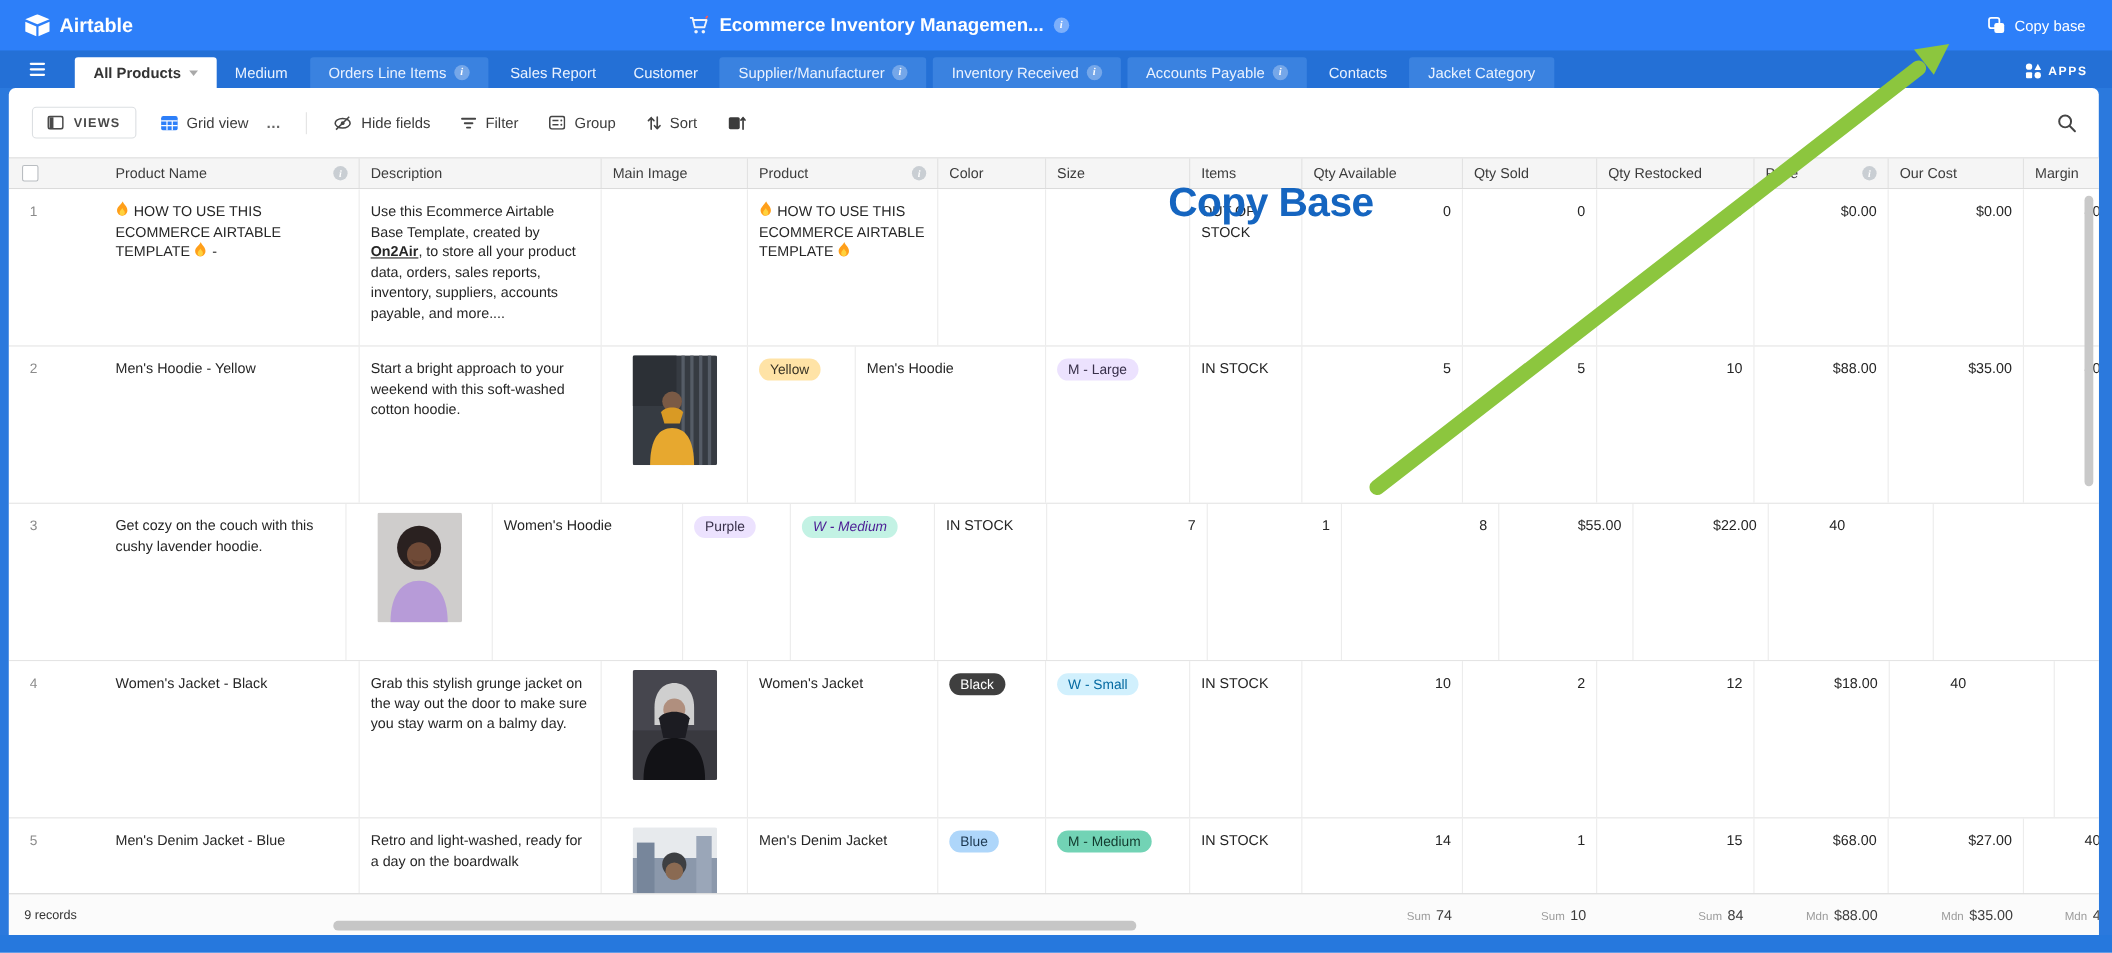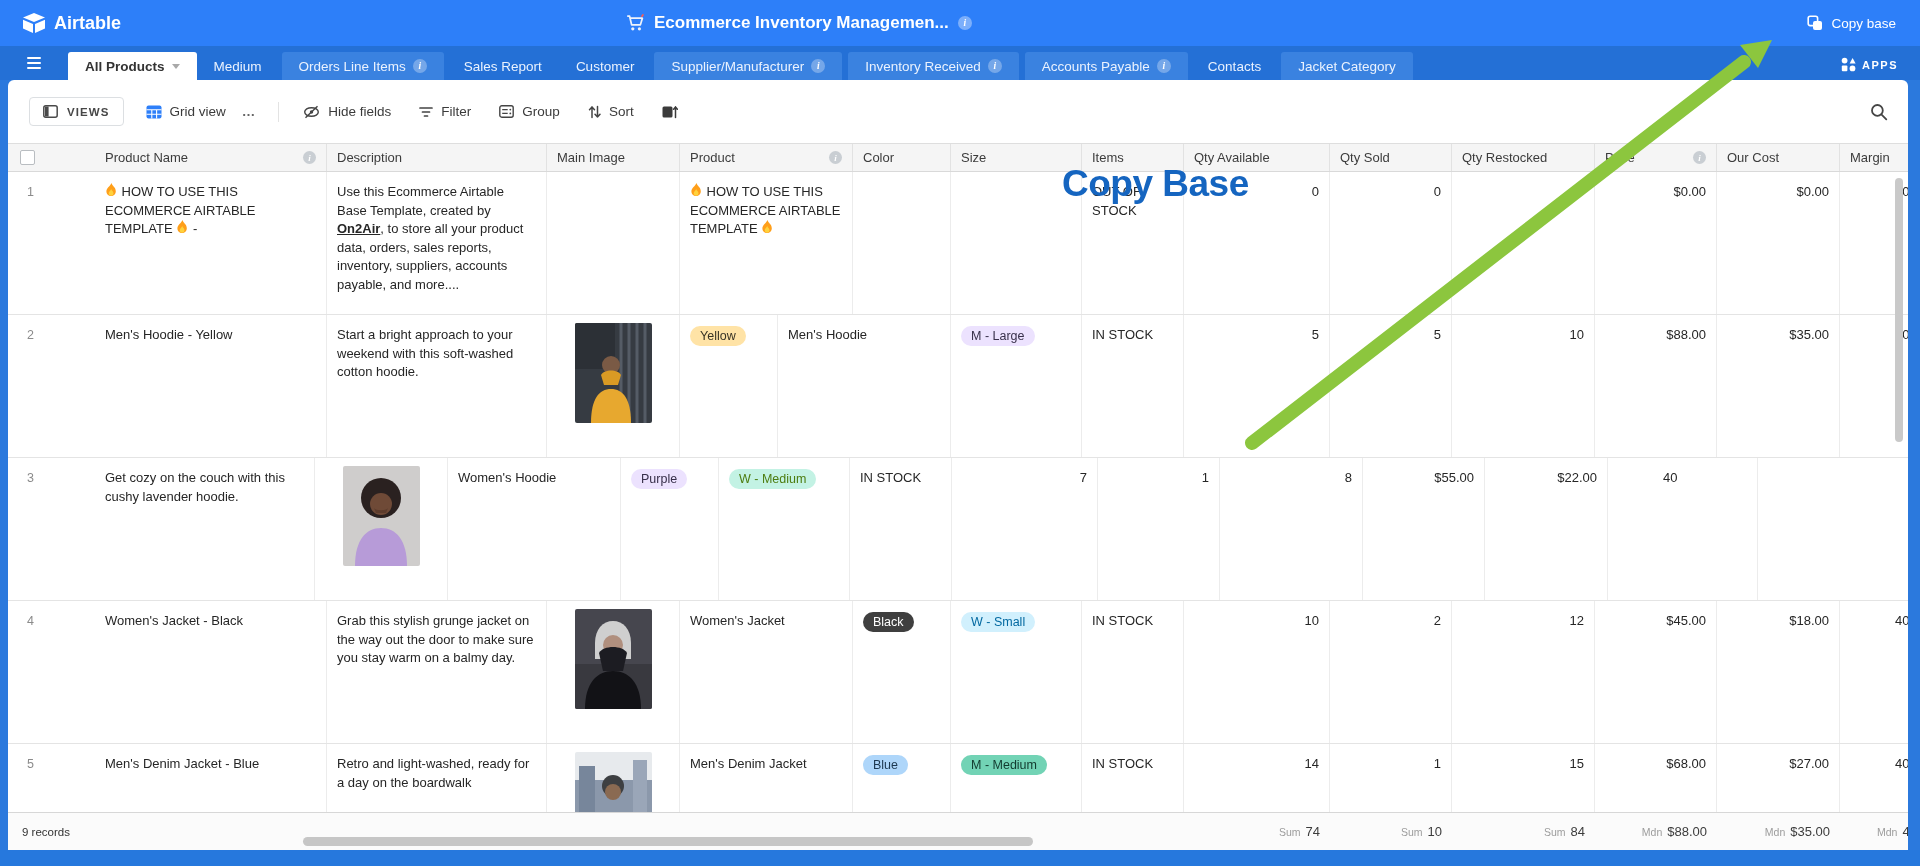--- a/index.html
+++ b/index.html
@@ -363,21 +363,21 @@
               <rect width="77" height="100" fill="#cfcdcc"></rect>
               <circle cx="38" cy="32" r="20" fill="#2a2120"></circle>
               <circle cx="38" cy="38" r="11" fill="#6f4a37"></circle>
               <path d="M31 42c2 3 12 3 14 0l-2 5h-10z" fill="#5d3c2c"></path>
               <path d="M12 100c0-26 11-38 26-38s26 12 26 38z" fill="#b79bd8"></path>
             </svg>
           </div>
         </div>
         <div class="cell c-product" style="width: 173px;">Women's Hoodie</div>
         <div class="cell c-color" style="width: 98px;"><span class="chip" style="background: rgb(236, 226, 254); color: rgb(56, 48, 74);">Purple</span></div>
-        <div class="cell c-size" style="width: 131px;"><span class="chip" style="background: rgb(195, 242, 228); color: #4d7c0f;">W - Medium</span></div>
+        <div class="cell c-size" style="width: 131px;"><span class="chip" style="background: rgb(195, 242, 228); color: #4c1d95; font-style: italic;">W - Medium</span></div>
         <div class="cell c-status" style="width: 102px;">IN STOCK</div>
         <div class="cell c-qty_available num" style="width: 146px;">7</div>
         <div class="cell c-qty_sold num" style="width: 122px;">1</div>
         <div class="cell c-qty_restocked num" style="width: 143px;">8</div>
         <div class="cell c-price num" style="width: 122px;">$55.00</div>
         <div class="cell c-our_cost num" style="width: 123px;">$22.00</div>
         <div class="cell c-margin" style="width: 150px;">40</div>
       </div>
       <div class="row">
         <div class="cell c-rownum first" style="width: 87px;">4</div>
@@ -395,21 +395,20 @@
             </svg>
           </div>
         </div>
         <div class="cell c-product" style="width: 173px;">Women's Jacket</div>
         <div class="cell c-color" style="width: 98px;"><span class="chip" style="background: rgb(63, 63, 63); color: rgb(255, 255, 255);">Black</span></div>
         <div class="cell c-size" style="width: 131px;"><span class="chip" style="background: rgb(209, 240, 253); color: #0369a1;">W - Small</span></div>
         <div class="cell c-status" style="width: 102px;">IN STOCK</div>
         <div class="cell c-qty_available num" style="width: 146px;">10</div>
         <div class="cell c-qty_sold num" style="width: 122px;">2</div>
         <div class="cell c-qty_restocked num" style="width: 143px;">12</div>
-        <div class="cell c-price num" style="width: 122px;">$45.00</div>
         <div class="cell c-our_cost num" style="width: 123px;">$18.00</div>
         <div class="cell c-margin" style="width: 150px;">40</div>
       </div>
       <div class="row">
         <div class="cell c-rownum first" style="width: 87px;">5</div>
         <div class="cell c-name" style="width: 232px;">Men's Denim Jacket - Blue</div>
         <div class="cell c-desc" style="width: 220px;"><span>Retro and light-washed, ready for a day on the boardwalk</span></div>
         <div class="cell c-image" style="width: 133px;">
           <div class="pimg">
             <svg width="77" height="100" viewBox="0 0 77 100">

